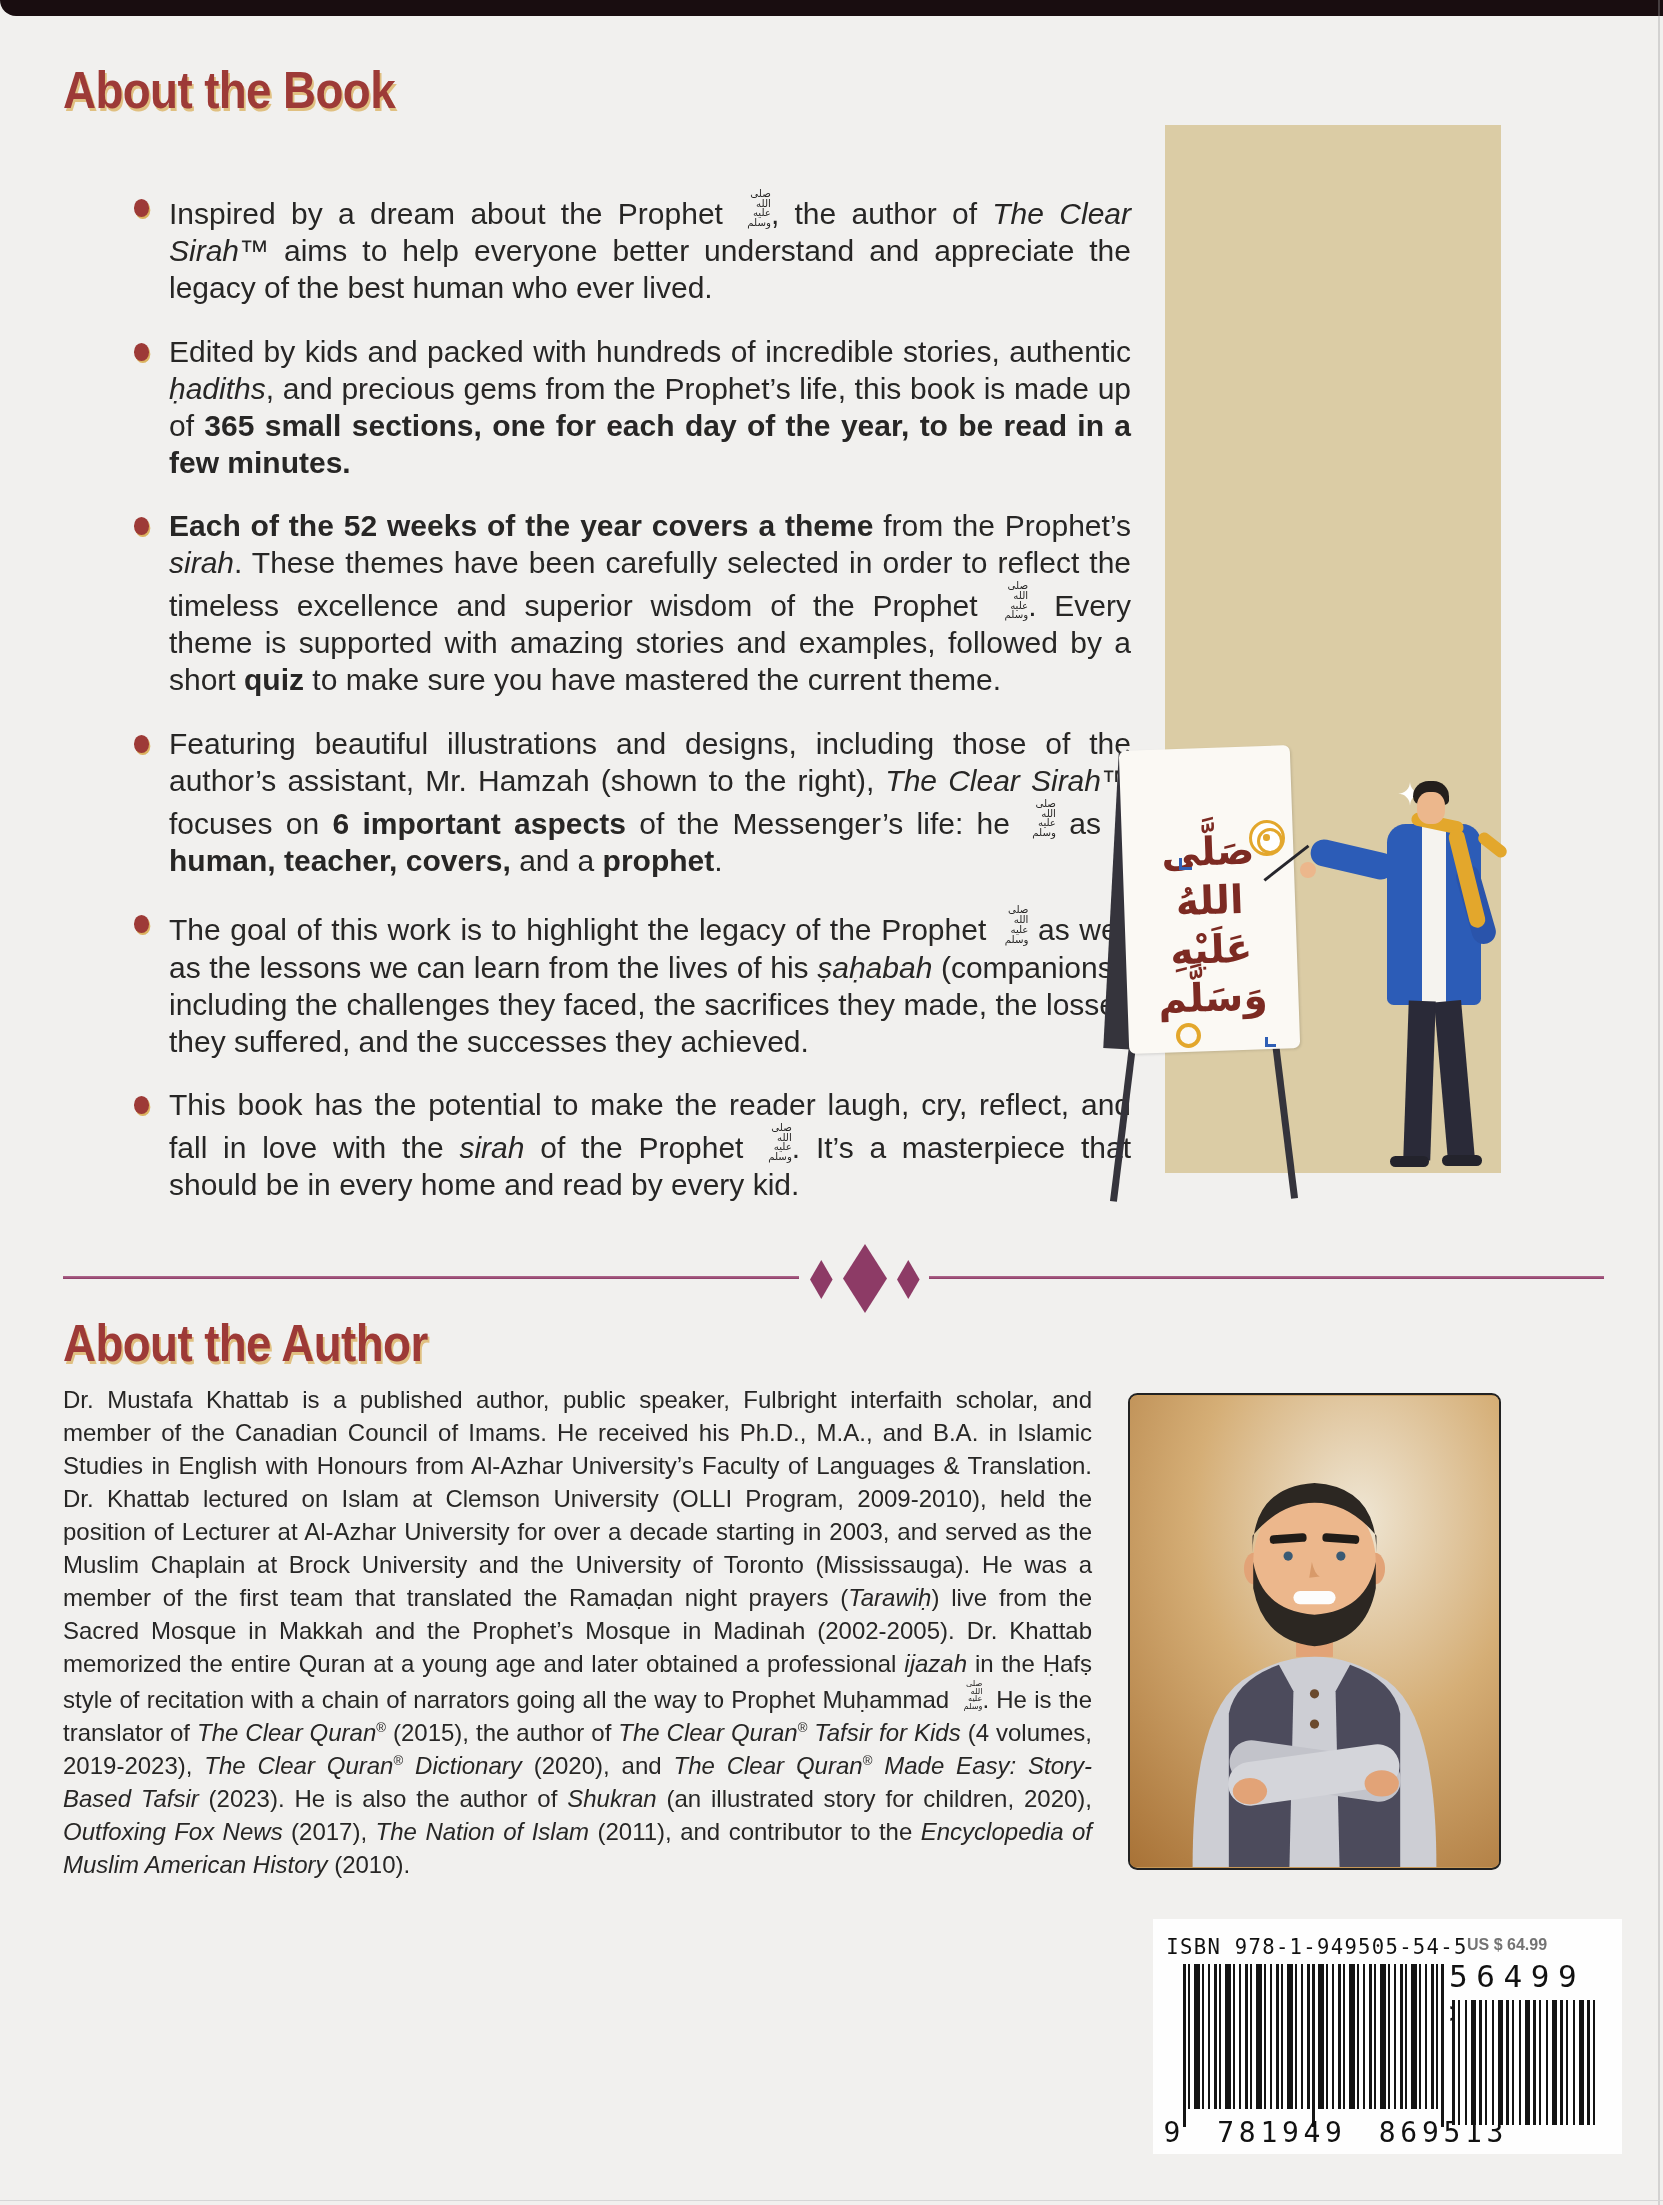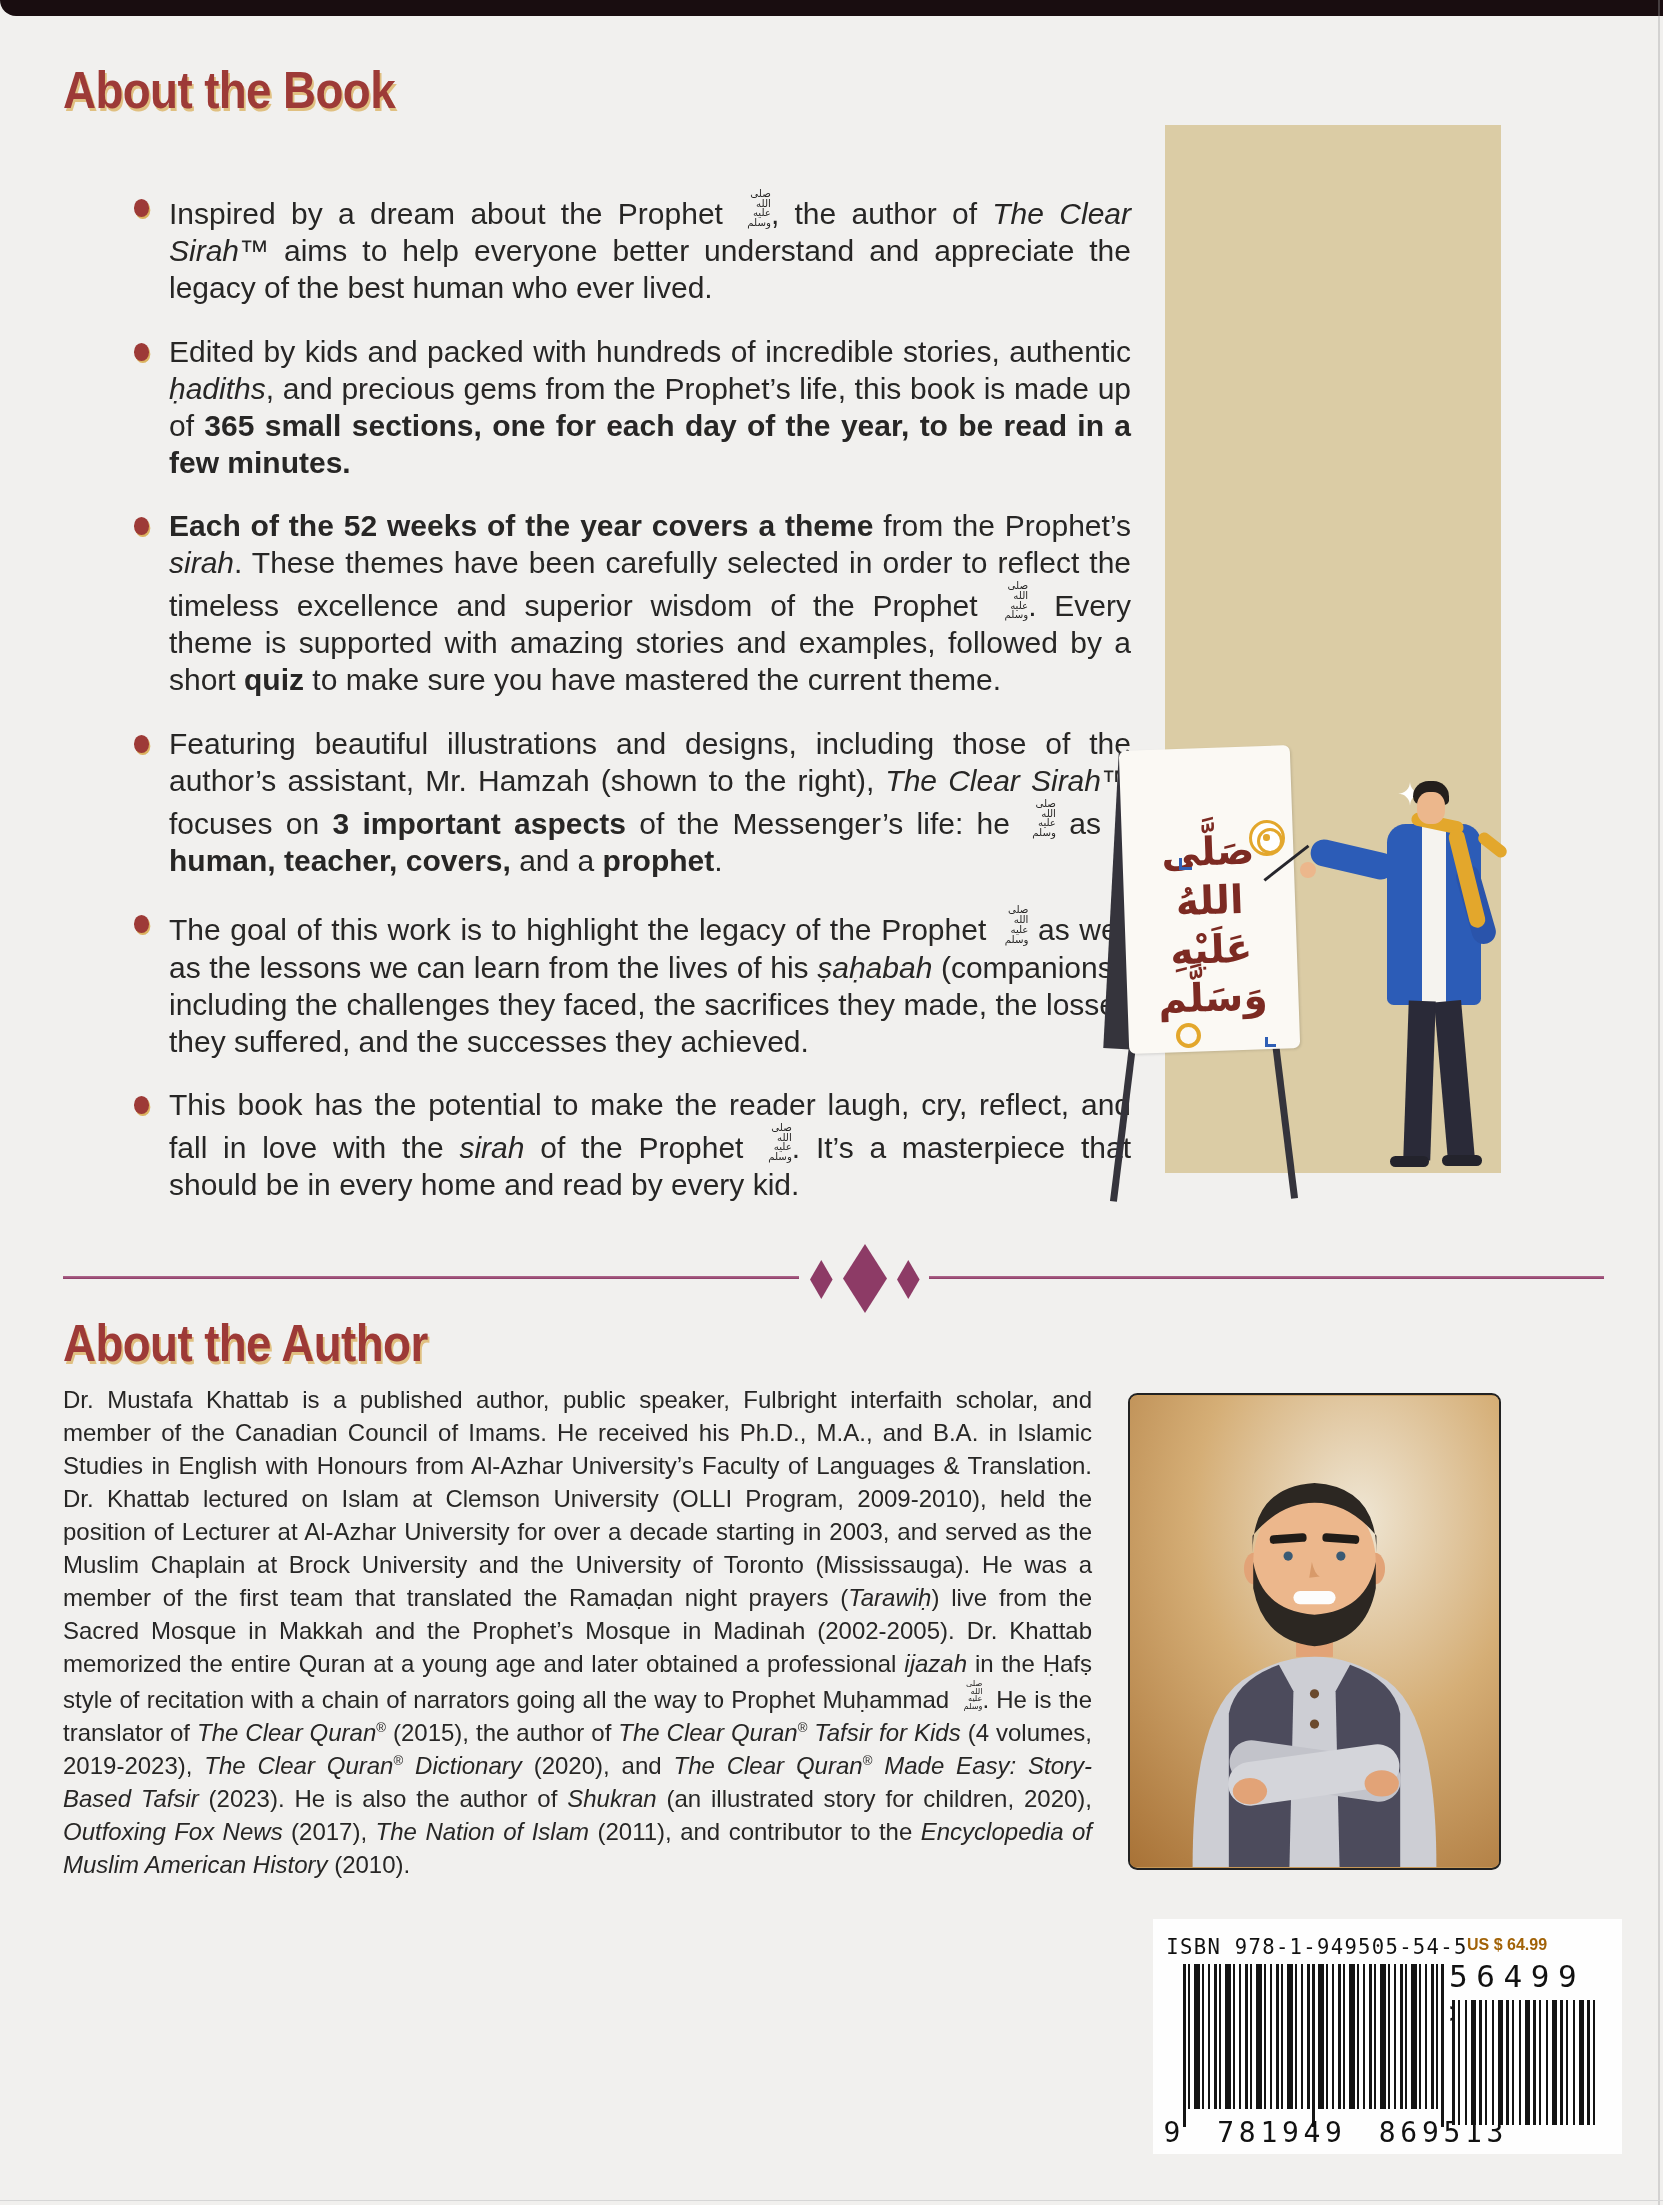--- a/index.html
+++ b/index.html
@@ -104,21 +104,21 @@
   .bc .isbn{position:absolute;left:13.3px;top:16px;font-family:"DejaVu Sans Mono",monospace;
             font-size:20.6px;letter-spacing:1.3px;color:#111}
   .bars-main{position:absolute;left:30px;top:45px;width:260px;height:145px;
       background:repeating-linear-gradient(90deg,#141414 0 2.7px,#fff 2.7px 5.3px,#141414 5.3px 6.6px,
       #fff 6.6px 11.3px,#141414 11.3px 16.6px,#fff 16.6px 19px,#141414 19px 20.6px,#fff 20.6px 25px,
       #141414 25px 27px,#fff 27px 31px)}
   .guard{position:absolute;top:45px;width:2.7px;height:163px;background:#141414}
   .g1{left:30px}.g2{left:159px}.g3{left:288px}
   .ean{position:absolute;left:10.6px;top:197px;font-family:"DejaVu Sans Mono",monospace;
        font-size:28px;letter-spacing:4.7px;word-spacing:10.6px;color:#111}
-  .price{position:absolute;left:314px;top:17.3px;font-size:16px;font-weight:700;color:#a16207}
+  .price{position:absolute;left:314px;top:17.3px;font-size:16px;font-weight:700;color:#737373}
   .addon-num{position:absolute;left:296px;top:39px;font-family:"DejaVu Sans Mono",monospace;
        font-size:31px;letter-spacing:8.6px;color:#111}
   .bars-addon{position:absolute;left:299px;top:81px;width:148px;height:125px;
       background:repeating-linear-gradient(90deg,#141414 0 3.3px,#fff 3.3px 6px,#141414 6px 8px,
       #fff 8px 13.3px,#141414 13.3px 15.3px,#fff 15.3px 18.6px,#141414 18.6px 24px,#fff 24px 27px)}
 </style>
 </head>
 <body>
 
 <div class="page">
@@ -127,21 +127,21 @@
   <div class="scan-right"></div>
   <div class="scan-bottom"></div>
 
   <div id="book-heading">
     <span class="h-red">About the Book</span>
   </div>
   <ul class="bullets" id="book-bullets">
       <li>Inspired by a dream about the Prophet <span class="saw">صلى الله عليه وسلم</span>, the author of <i>The Clear Sirah</i>™ aims to help everyone better understand and appreciate the legacy of the best human who ever lived.</li>
       <li>Edited by kids and packed with hundreds of incredible stories, authentic <i>ḥadiths</i>, and precious gems from the Prophet’s life, this book is made up of <b>365 small sections, one for each day of the year, to be read in a few minutes.</b></li>
       <li><b>Each of the 52 weeks of the year covers a theme</b> from the Prophet’s <i>sirah</i>. These themes have been carefully selected in order to reflect the timeless excellence and superior wisdom of the Prophet <span class="saw">صلى الله عليه وسلم</span>. Every theme is supported with amazing stories and examples, followed by a short <b>quiz</b> to make sure you have mastered the current theme.</li>
-      <li>Featuring beautiful illustrations and designs, including those of the author’s assistant, Mr. Hamzah (shown to the right), <i>The Clear Sirah</i>™ focuses on <b>3 important aspects</b> of the Messenger’s life: he <span class="saw">صلى الله عليه وسلم</span> as a <b>human, teacher, covers,</b> and a <b>prophet</b>.</li>
+      <li>Featuring beautiful illustrations and designs, including those of the author’s assistant, Mr. Hamzah (shown to the right), <i>The Clear Sirah</i>™ focuses on <b>6 important aspects</b> of the Messenger’s life: he <span class="saw">صلى الله عليه وسلم</span> as a <b>human, teacher, covers,</b> and a <b>prophet</b>.</li>
       <li>The goal of this work is to highlight the legacy of the Prophet <span class="saw">صلى الله عليه وسلم</span> as well as the lessons we can learn from the lives of his <i>ṣaḥabah</i> (companions), including the challenges they faced, the sacrifices they made, the losses they suffered, and the successes they achieved.</li>
       <li>This book has the potential to make the reader laugh, cry, reflect, and fall in love with the <i>sirah</i> of the Prophet <span class="saw">صلى الله عليه وسلم</span>. It’s a masterpiece that should be in every home and read by every kid.</li>
     </ul>
 
   <div class="panel"></div>
   <div class="board-edge"></div>
   <div class="leg leg-l"></div>
   <div class="leg leg-r"></div>
   <div class="chart">
     <div class="callig">

